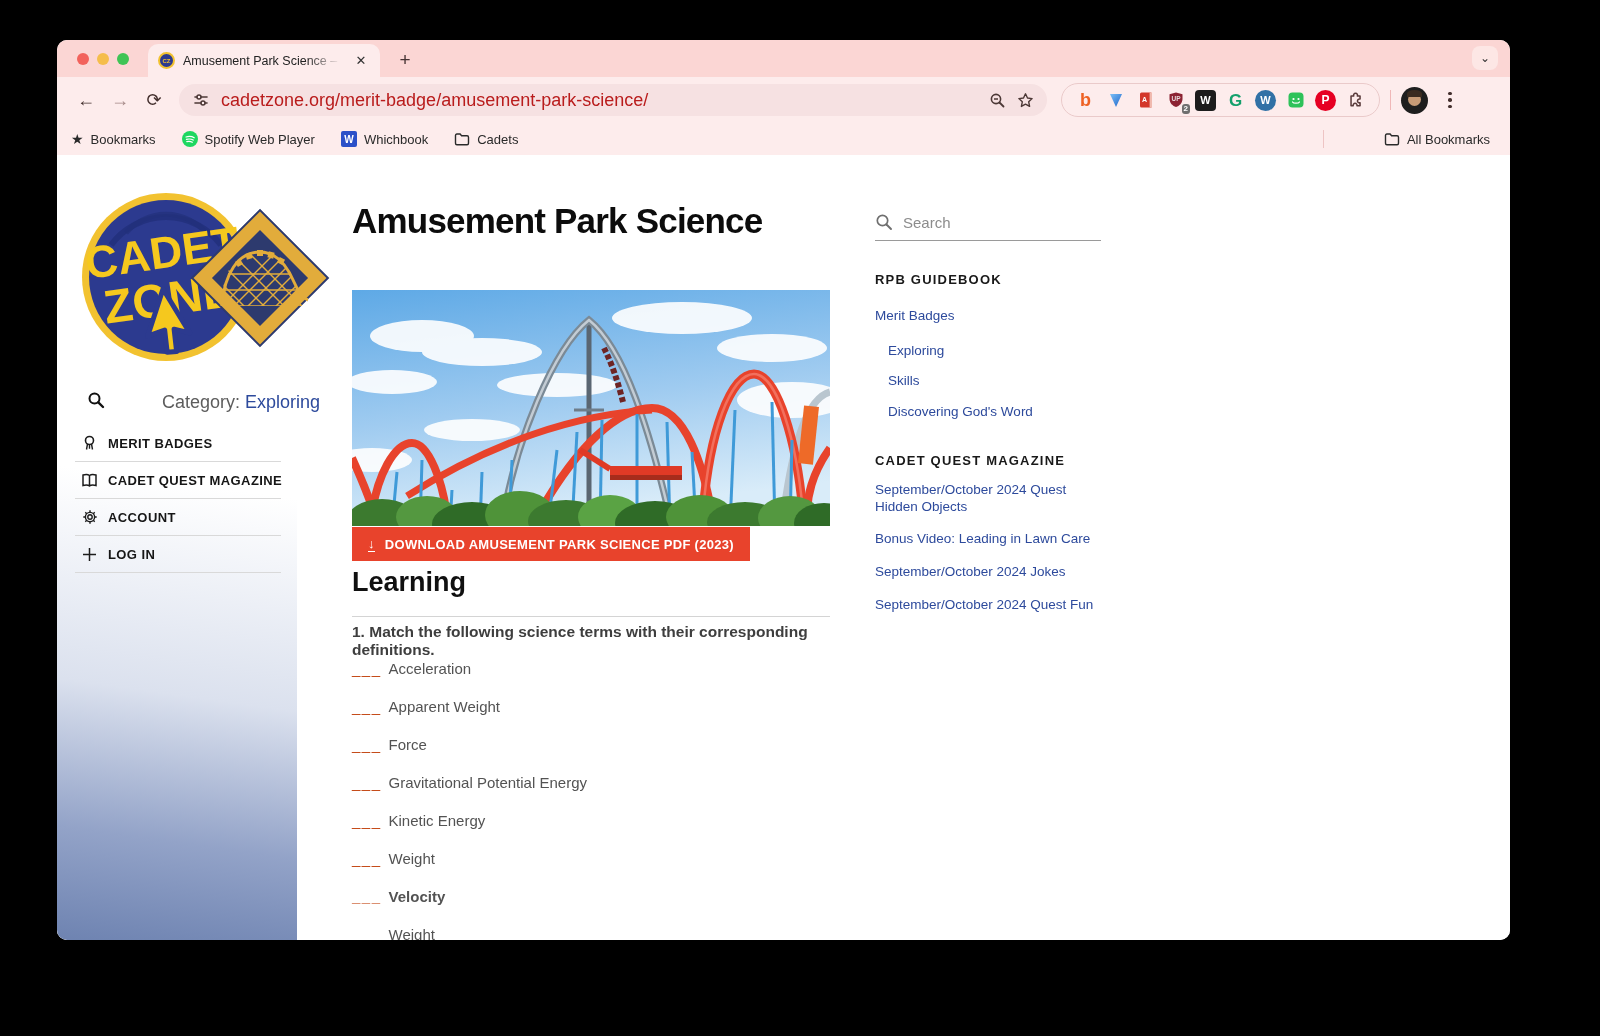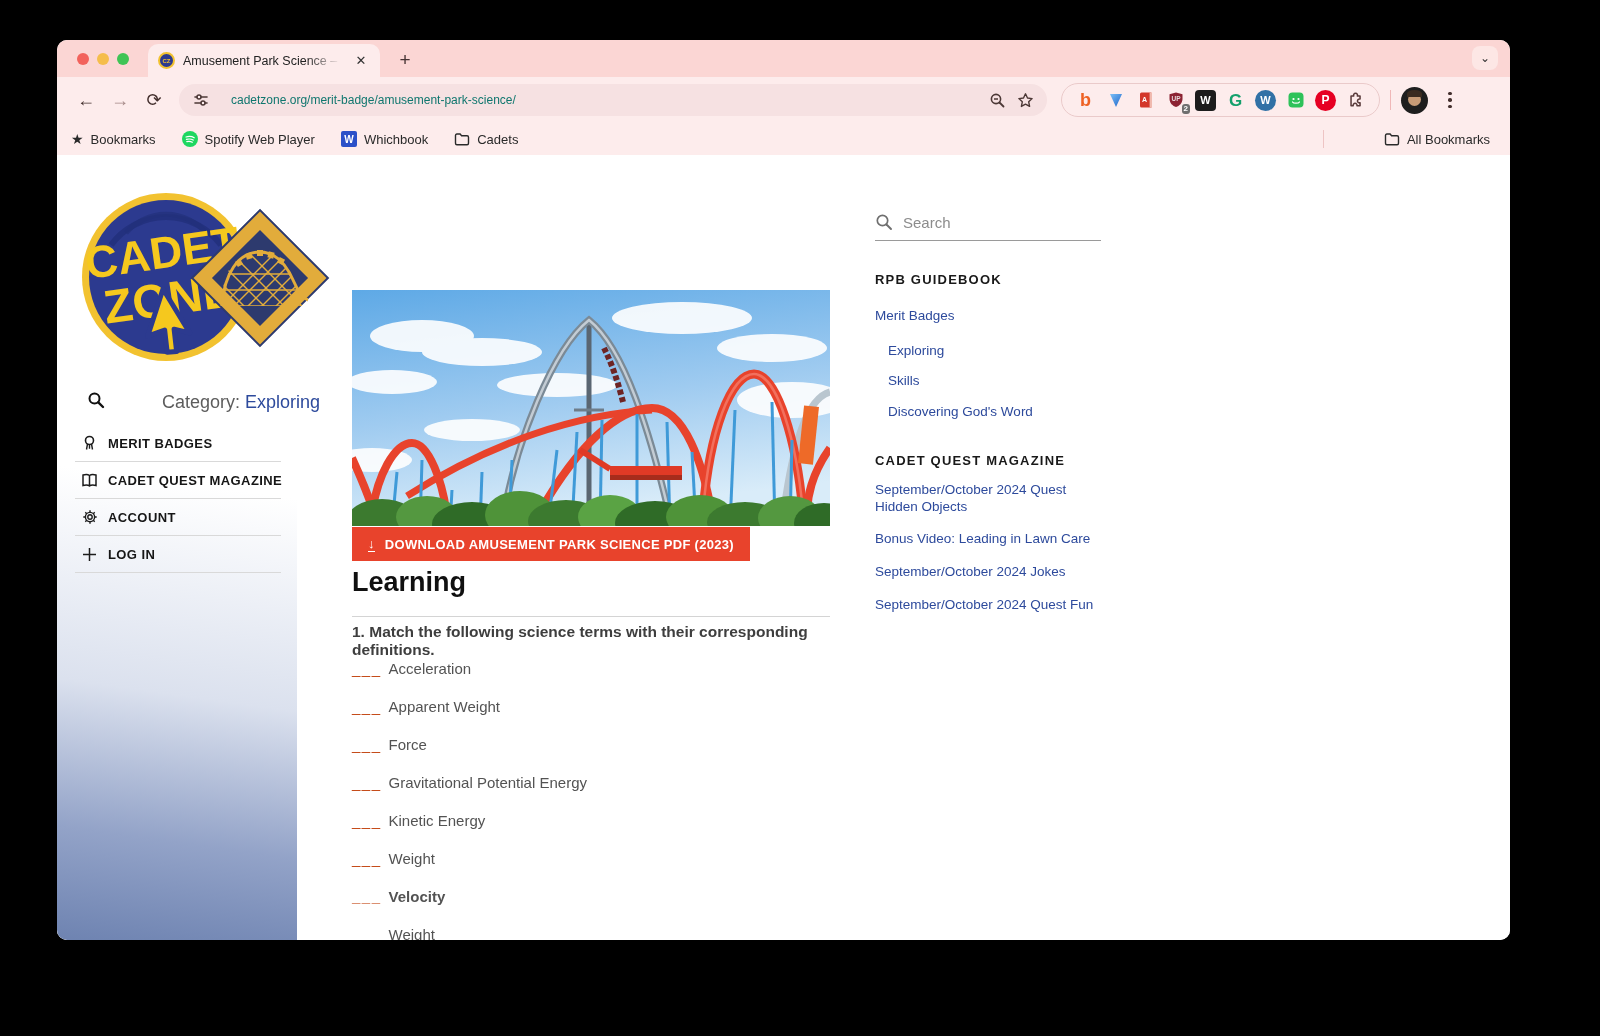--- a/index.html
+++ b/index.html
@@ -18,21 +18,21 @@
     -webkit-mask-image:linear-gradient(90deg,#000 78%,transparent); mask-image:linear-gradient(90deg,#000 78%,transparent); }
   .tab-close { margin-left:auto; font-size:13px; color:#333; width:18px; height:18px; display:flex; align-items:center; justify-content:center; border-radius:50%; }
   .newtab-btn { position:absolute; left:336px; top:8px; font-size:19px; color:#463333; width:24px; height:24px; display:flex; align-items:center; justify-content:center; }
   .tabstrip-chevron { position:absolute; right:12px; top:6px; width:26px; height:24px; background:#fde7e5; border-radius:8px; display:flex; align-items:center; justify-content:center; font-size:12px; color:#333; }
 
   
   .toolbar { height:46px; background:#fdecec; display:flex; align-items:center; padding:0 12px; }
   .nav-btn { width:34px; height:34px; display:flex; align-items:center; justify-content:center; font-size:18px; color:#44302e; flex:none; }
   .nav-btn.fwd { color:#a58a88; }
   .omnibox { margin-left:8px; width:868px; height:32px; background:#f6e1e2; border-radius:16px; display:flex; align-items:center; padding:0 12px; flex:none; }
-  .omni-url { font-size:12px; color:#0f766e; margin-left:20px; flex:1; }
+  .omni-url { font-size:18px; color:#b91c1c; margin-left:10px; flex:1; }
   .omni-icon { width:20px; height:20px; display:flex; align-items:center; justify-content:center; color:#4c3836; flex:none; }
   .ext-pill { margin-left:14px; height:34px; flex:none; border:1px solid #eacaca; border-radius:17px; display:flex; align-items:center; gap:9px; padding:0 13px; }
   .ext-ic { width:21px; height:21px; display:flex; align-items:center; justify-content:center; position:relative; }
   .ltr-ic { font-weight:800; font-size:16px; line-height:1; }
   .badge-2 { position:absolute; right:-4px; bottom:-3px; background:#6f6f6f; color:#fff; font-size:8px; font-weight:bold; border-radius:3px; padding:0 2px; line-height:10px; }
   .tb-divider { width:1px; height:20px; background:#f0b7b7; margin:0 10px; flex:none; }
   .avatar { width:27px; height:27px; border-radius:50%; background:#1e1e1e; overflow:hidden; flex:none; position:relative; }
   .avatar::after{ content:""; position:absolute; left:7px; top:6px; width:13px; height:13px; border-radius:50%; background:#c79b76; }
   .avatar::before{ content:""; position:absolute; left:6px; top:3px; width:15px; height:7px; border-radius:50% 50% 0 0; background:#3a2b20; z-index:1; }
   .kebab { margin-left:12px; display:flex; flex-direction:column; gap:3px; align-items:center; width:20px; }
@@ -331,20 +331,21 @@
           <rect x="78" y="44" width="6" height="6" transform="rotate(14 81 47)"></rect>
           <rect x="88" y="50" width="6" height="6" transform="rotate(28 91 53)"></rect>
         </g>
       </svg>
     </div>
     <div class="category-line">
       <span>Category:</span><a href="#">Exploring</a>
     </div>
 
     <div class="article">
+      <h1 class="page-title">Amusement Park Science</h1>
 
       <div class="hero">
         <svg width="478" height="236" viewBox="0 0 478 236">
           <defs>
             <linearGradient id="sky" x1="0" y1="0" x2="0.25" y2="1">
               <stop offset="0" stop-color="#5ea9e6"></stop>
                 <stop offset="0.55" stop-color="#9fcbf0"></stop>
                 <stop offset="1" stop-color="#d9ecf9"></stop>
             </linearGradient>
           </defs>

